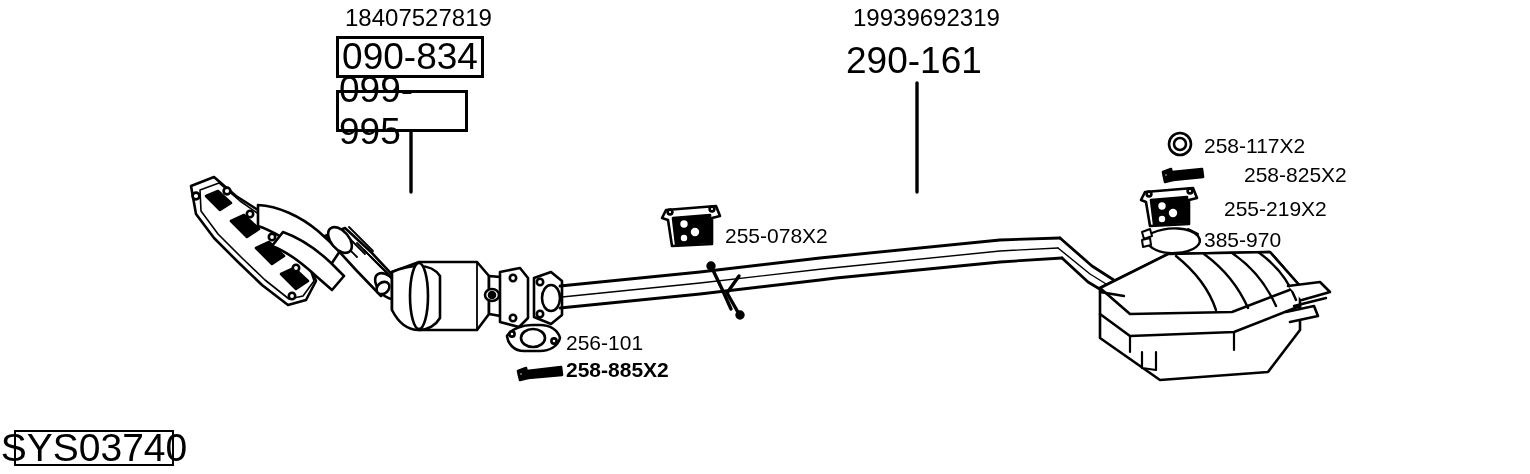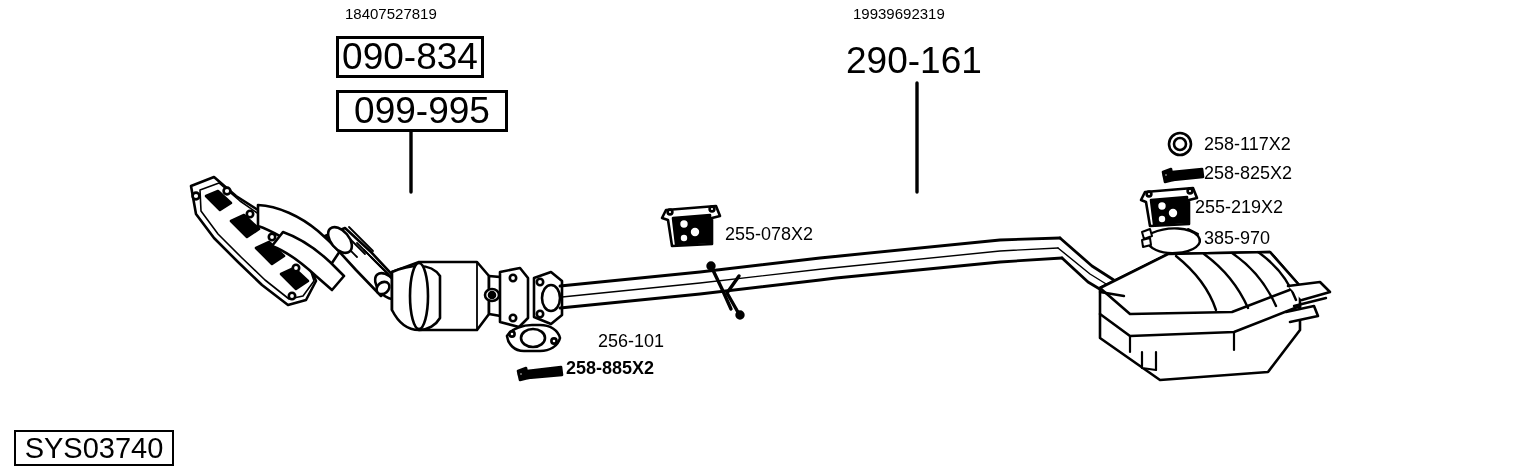--- a/index.html
+++ b/index.html
@@ -9,42 +9,42 @@
     font-family:"Liberation Sans", sans-serif;
     color:#000;
     overflow:hidden;
     position:relative;
   }
   #diagram-root{position:absolute;inset:0;}
   svg.layer{position:absolute;left:0;top:0;width:1530px;height:474px;}
   .txt{position:absolute;white-space:nowrap;line-height:1;}
 
   
-  .oem{font-size:15px;letter-spacing:0px;}
+  .oem{font-size:24px;letter-spacing:0px;}
 
   
   .codebox{
     position:absolute;
     border:3px solid #000;
     background:#fff;
     display:flex;align-items:center;justify-content:center;
     font-size:37px;
     letter-spacing:0px;
     box-sizing:border-box;
   }
   .bigcode{position:absolute;font-size:37px;white-space:nowrap;}
 
-  .partno{position:absolute;font-size:18px;white-space:nowrap;}
+  .partno{position:absolute;font-size:21px;white-space:nowrap;}
 
   .syscode{
     position:absolute;
     border:2px solid #000;
     background:#fff;
     display:flex;align-items:center;justify-content:center;
-    font-size:29px;
+    font-size:39px;
     box-sizing:border-box;
   }
 </style>
 </head>
 <body>
 
 <div id="diagram-root">
 
   <svg class="layer" viewBox="0 0 1530 474">
     <g fill="none" stroke="#000" stroke-width="2.6" stroke-linejoin="round" stroke-linecap="round">
@@ -218,33 +218,33 @@
 
     </g>
   </svg>
 
   <div class="txt oem" style="left:345px;top:6px;">18407527819</div>
   <div class="txt oem" style="left:853px;top:6px;">19939692319</div>
 
   <div class="codebox" style="left:336px;top:36px;width:148px;height:42px;">
     <span>090-834</span>
   </div>
-  <div class="codebox" style="left:336px;top:90px;width:172px;height:42px;">
+  <div class="codebox" style="left:336px;top:90px;width:132px;height:42px;">
     <span>099-995</span>
   </div>
 
   <div class="bigcode" style="left:846px;top:40px;">290-161</div>
 
   <div class="partno" style="left:725px;top:224px;">255-078X2</div>
 
-  <div class="partno" style="left:566px;top:331px;margin-left:32px;">256-101</div>
+  <div class="partno" style="left:566px;top:331px;">256-101</div>
   <div class="partno" style="left:566px;top:358px;font-weight:bold;">258-885X2</div>
 
   <div class="partno" style="left:1204px;top:134px;">258-117X2</div>
-  <div class="partno" style="left:1204px;top:163px;">258-825X2</div>
-  <div class="partno" style="left:1195px;top:197px;">255-219X2</div>
+  <div class="partno" style="left:1204px;top:163px;padding-left:40px;">258-825X2</div>
+  <div class="partno" style="left:1224px;top:197px;">255-219X2</div>
   <div class="partno" style="left:1204px;top:228px;">385-970</div>
 
   <div class="syscode" style="left:14px;top:430px;width:160px;height:36px;">
     <span>SYS03740</span>
   </div>
 
 </div>
 
 </body></html>

